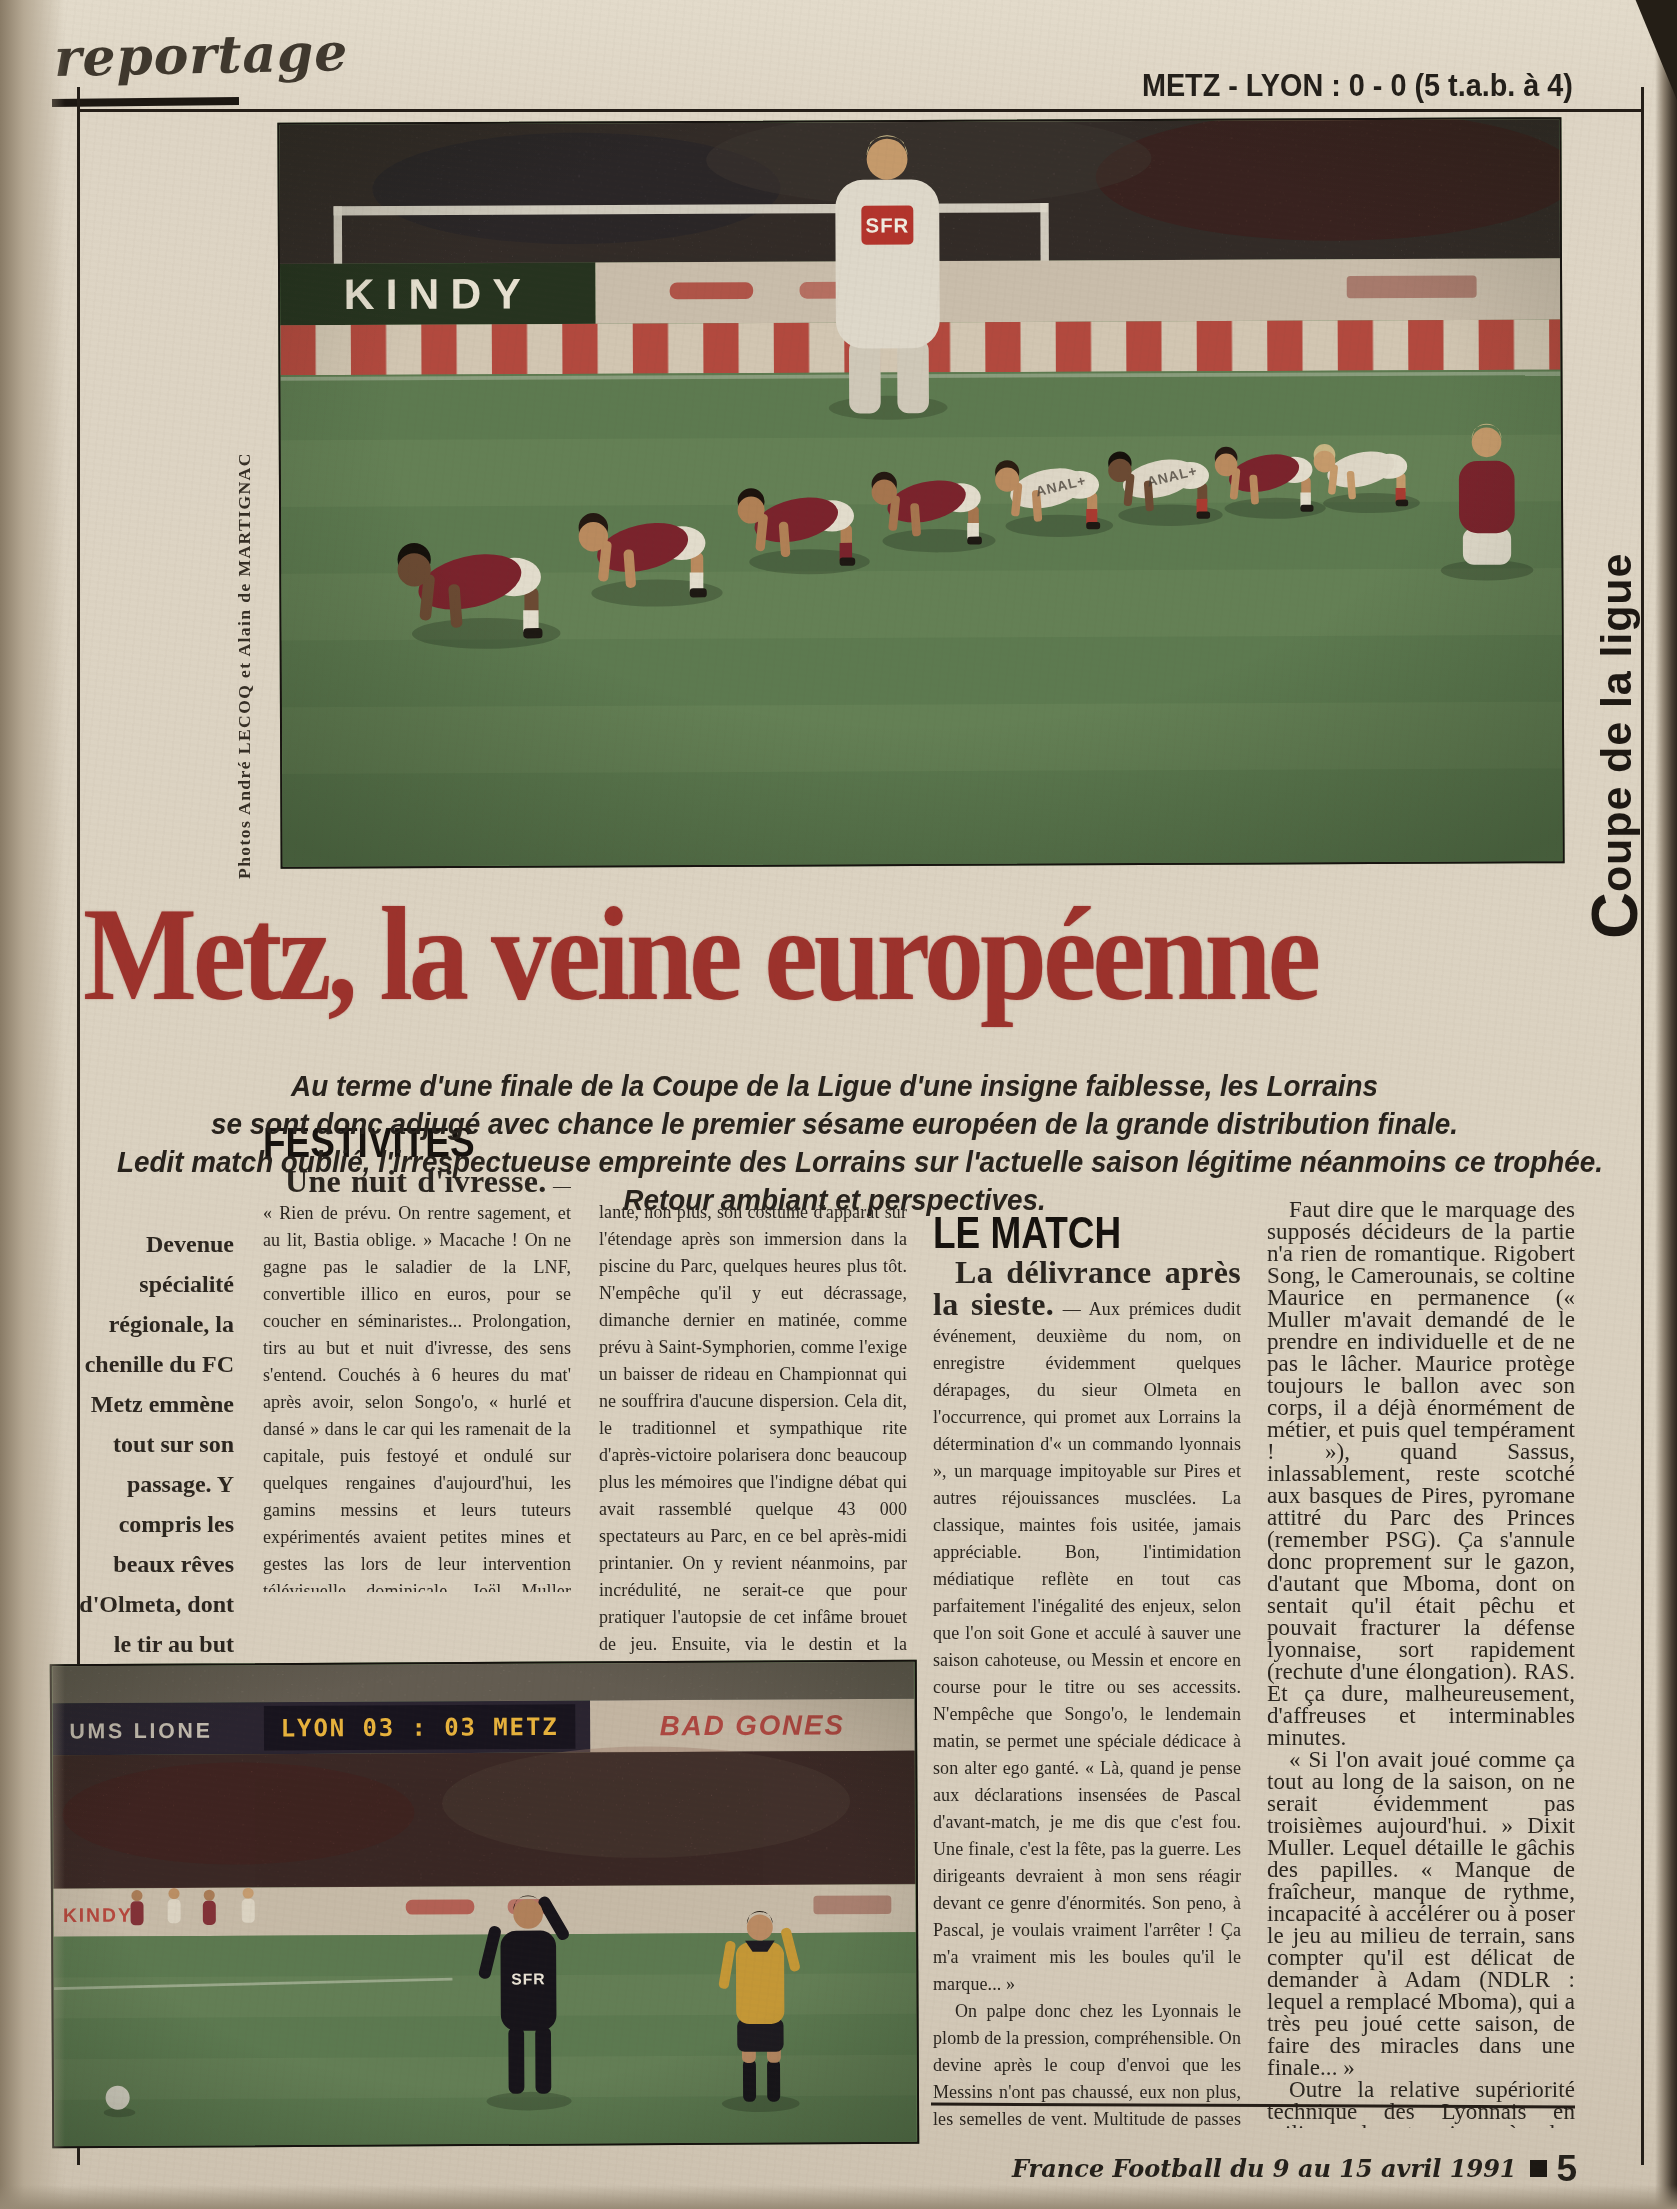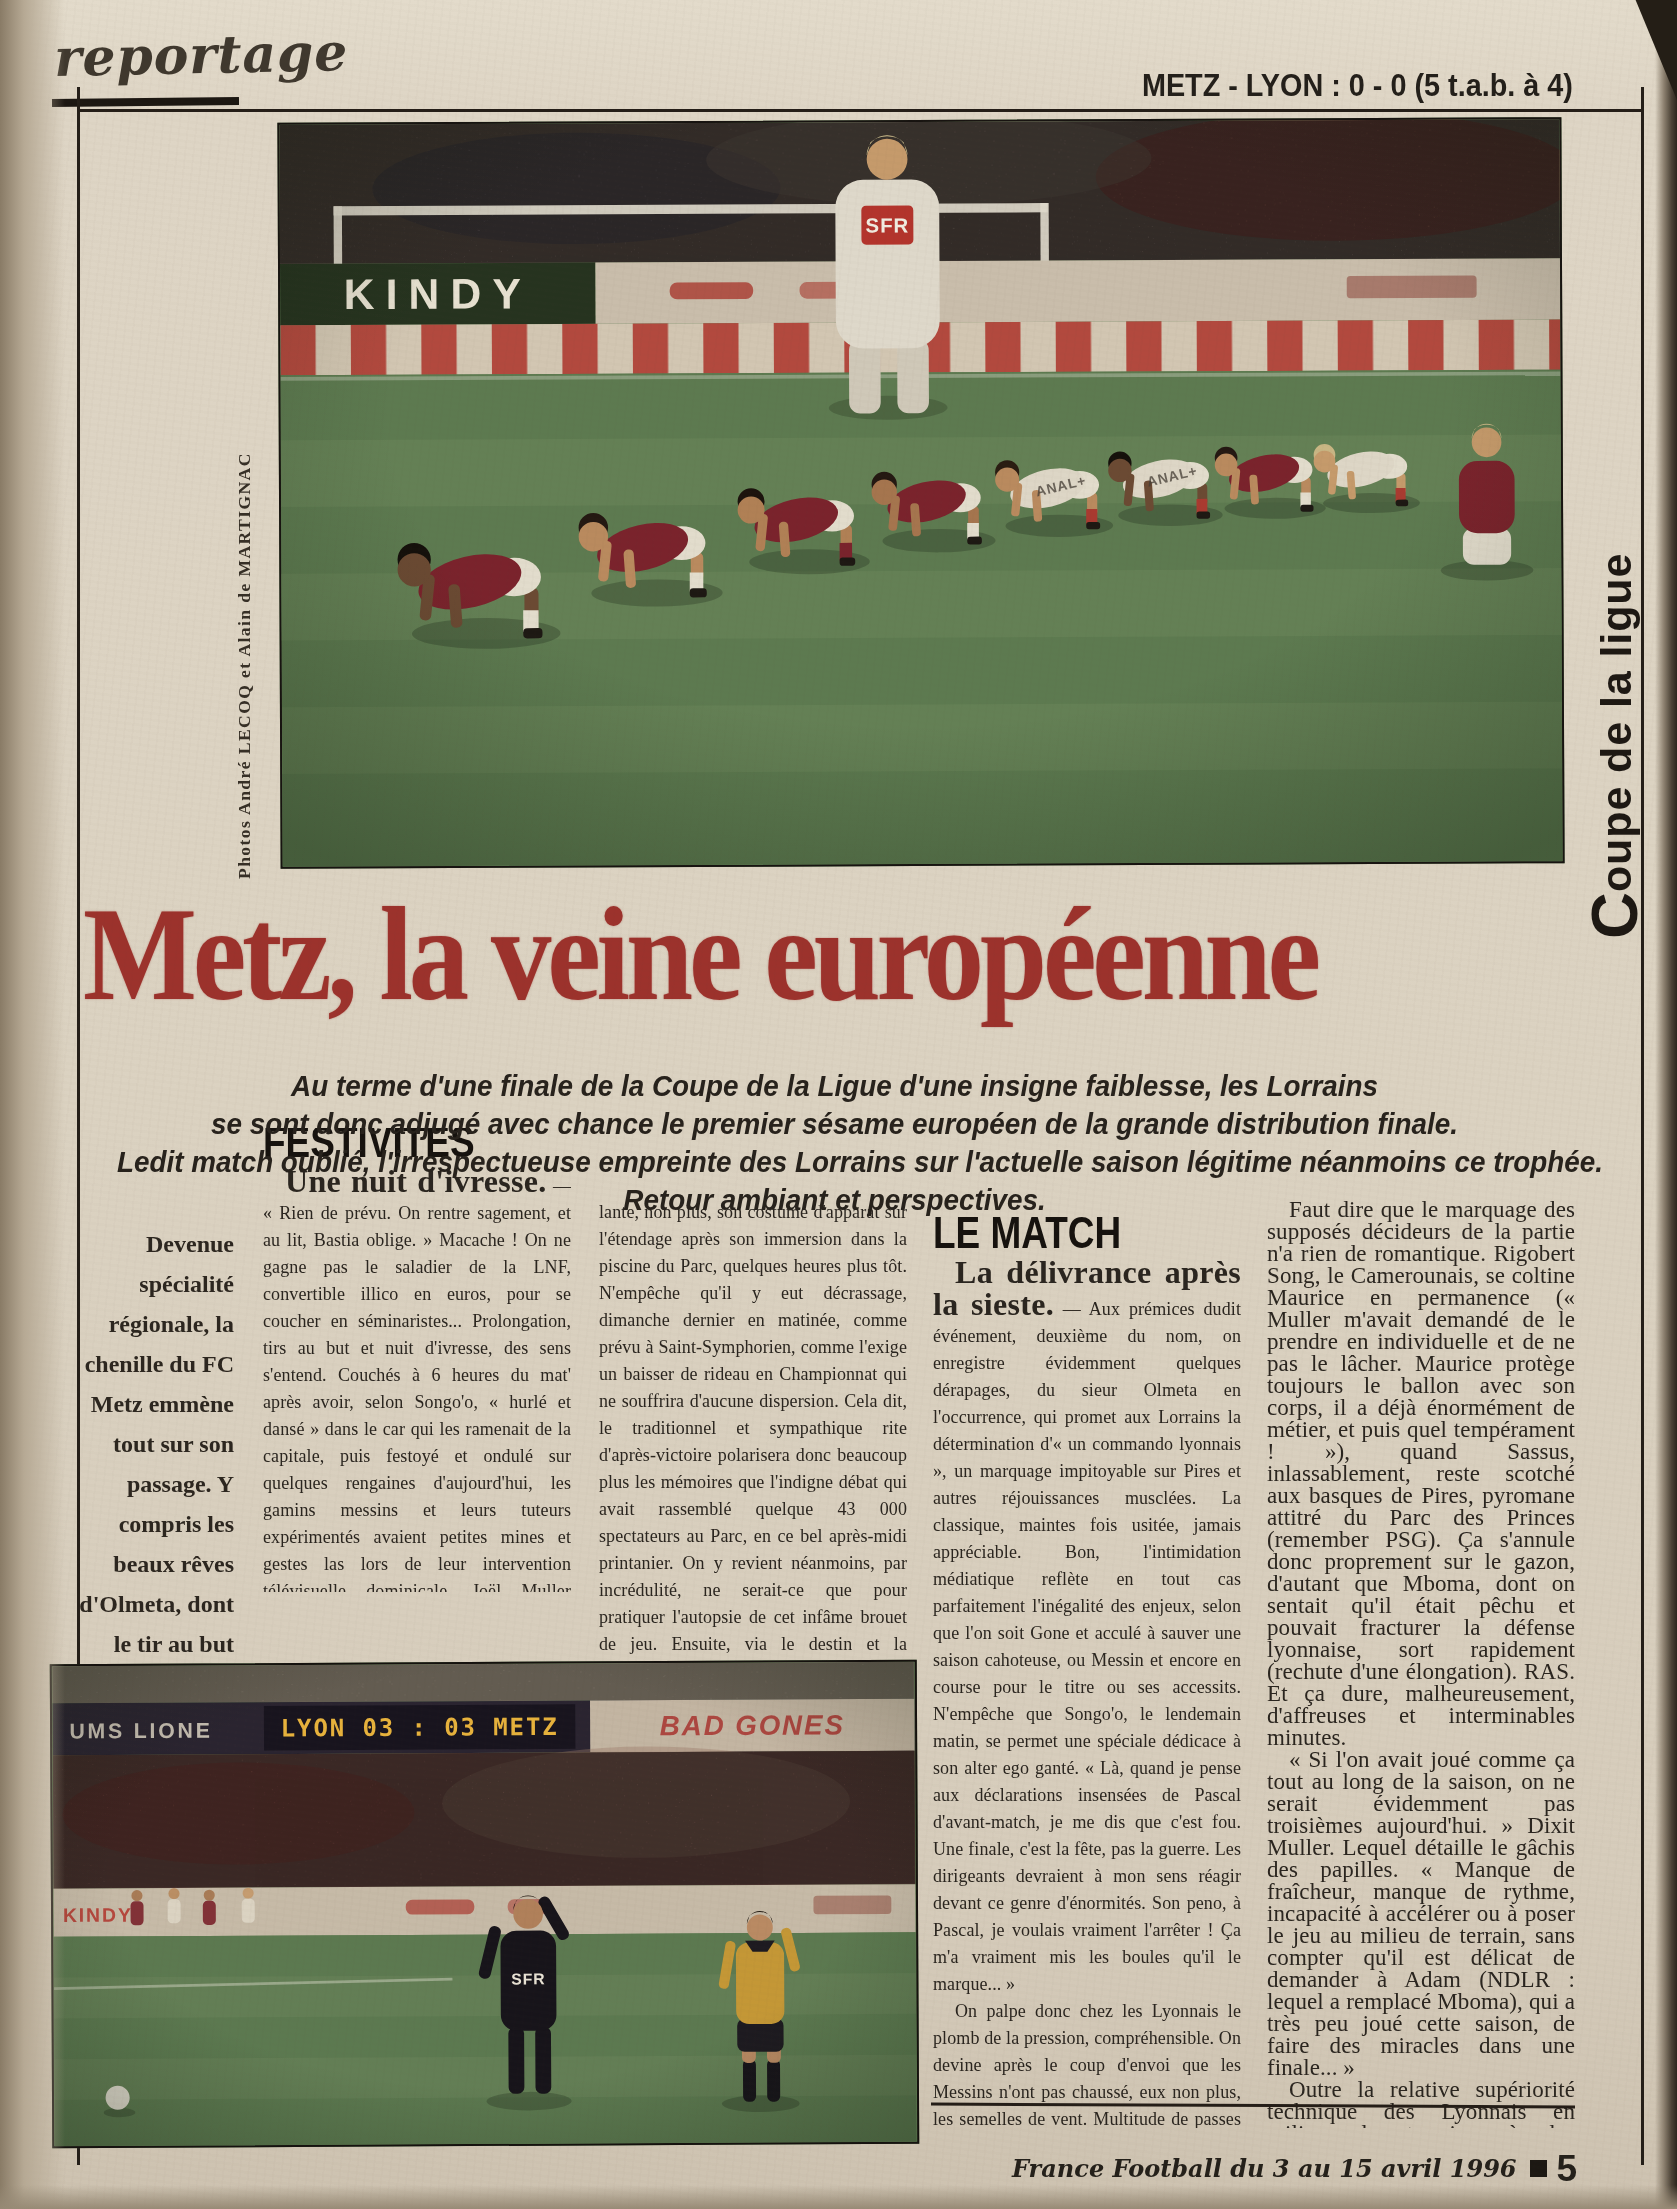--- a/index.html
+++ b/index.html
@@ -307,21 +307,21 @@
       </g>
 
       <ellipse cx="70" cy="482" rx="17" ry="5" fill="#273621" opacity=".35"></ellipse>
       <circle cx="68" cy="466" r="13" fill="#ded9cc"></circle>
 
       <rect x="0" y="0" width="930" height="518" fill="url(#vig2)"></rect>
     </svg>
   </div>
 
   <div class="footer">
-    <span>France Football du 3 au 15 avril 1996</span><span class="sq"></span><span class="pagenum">5</span>
+    <span>France Football du 9 au 15 avril 1991</span><span class="sq"></span><span class="pagenum">5</span>
   </div>
 
   <div class="edge-left"></div>
   <div class="edge-right"></div>
   <div class="corner-tr"></div>
   <div class="edge-bottom"></div>
 </div>
 
 
 </body></html>

